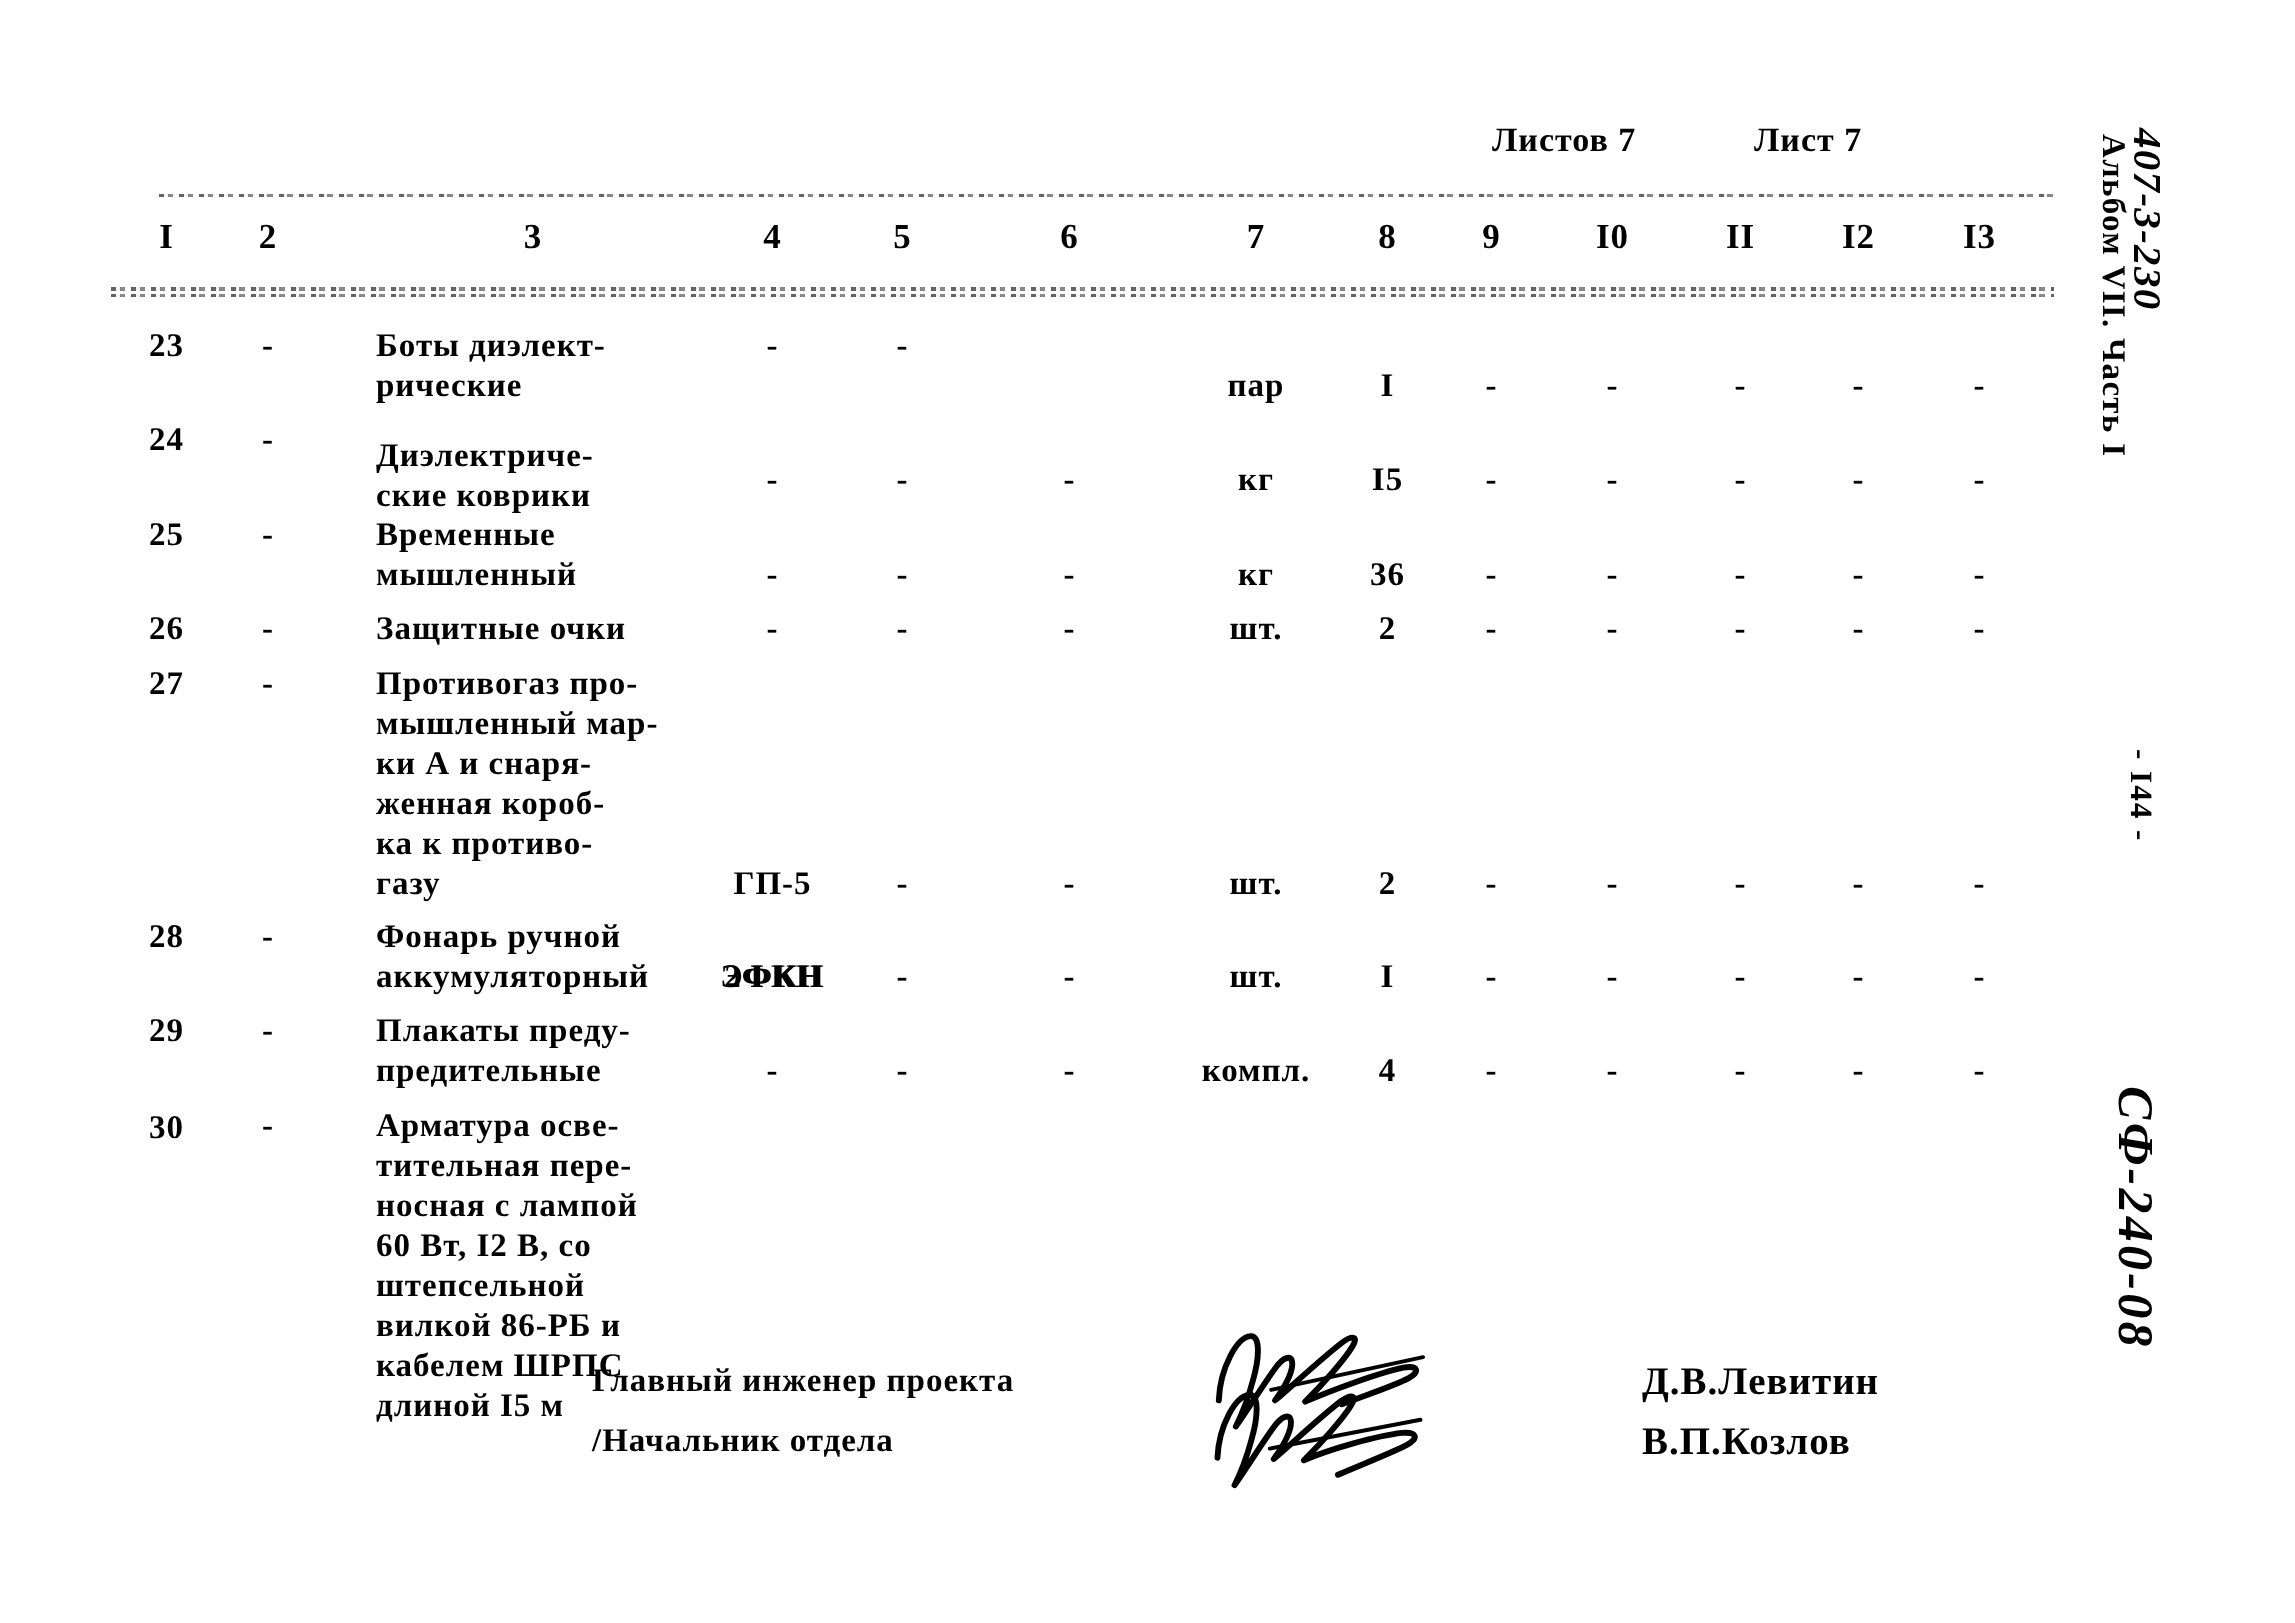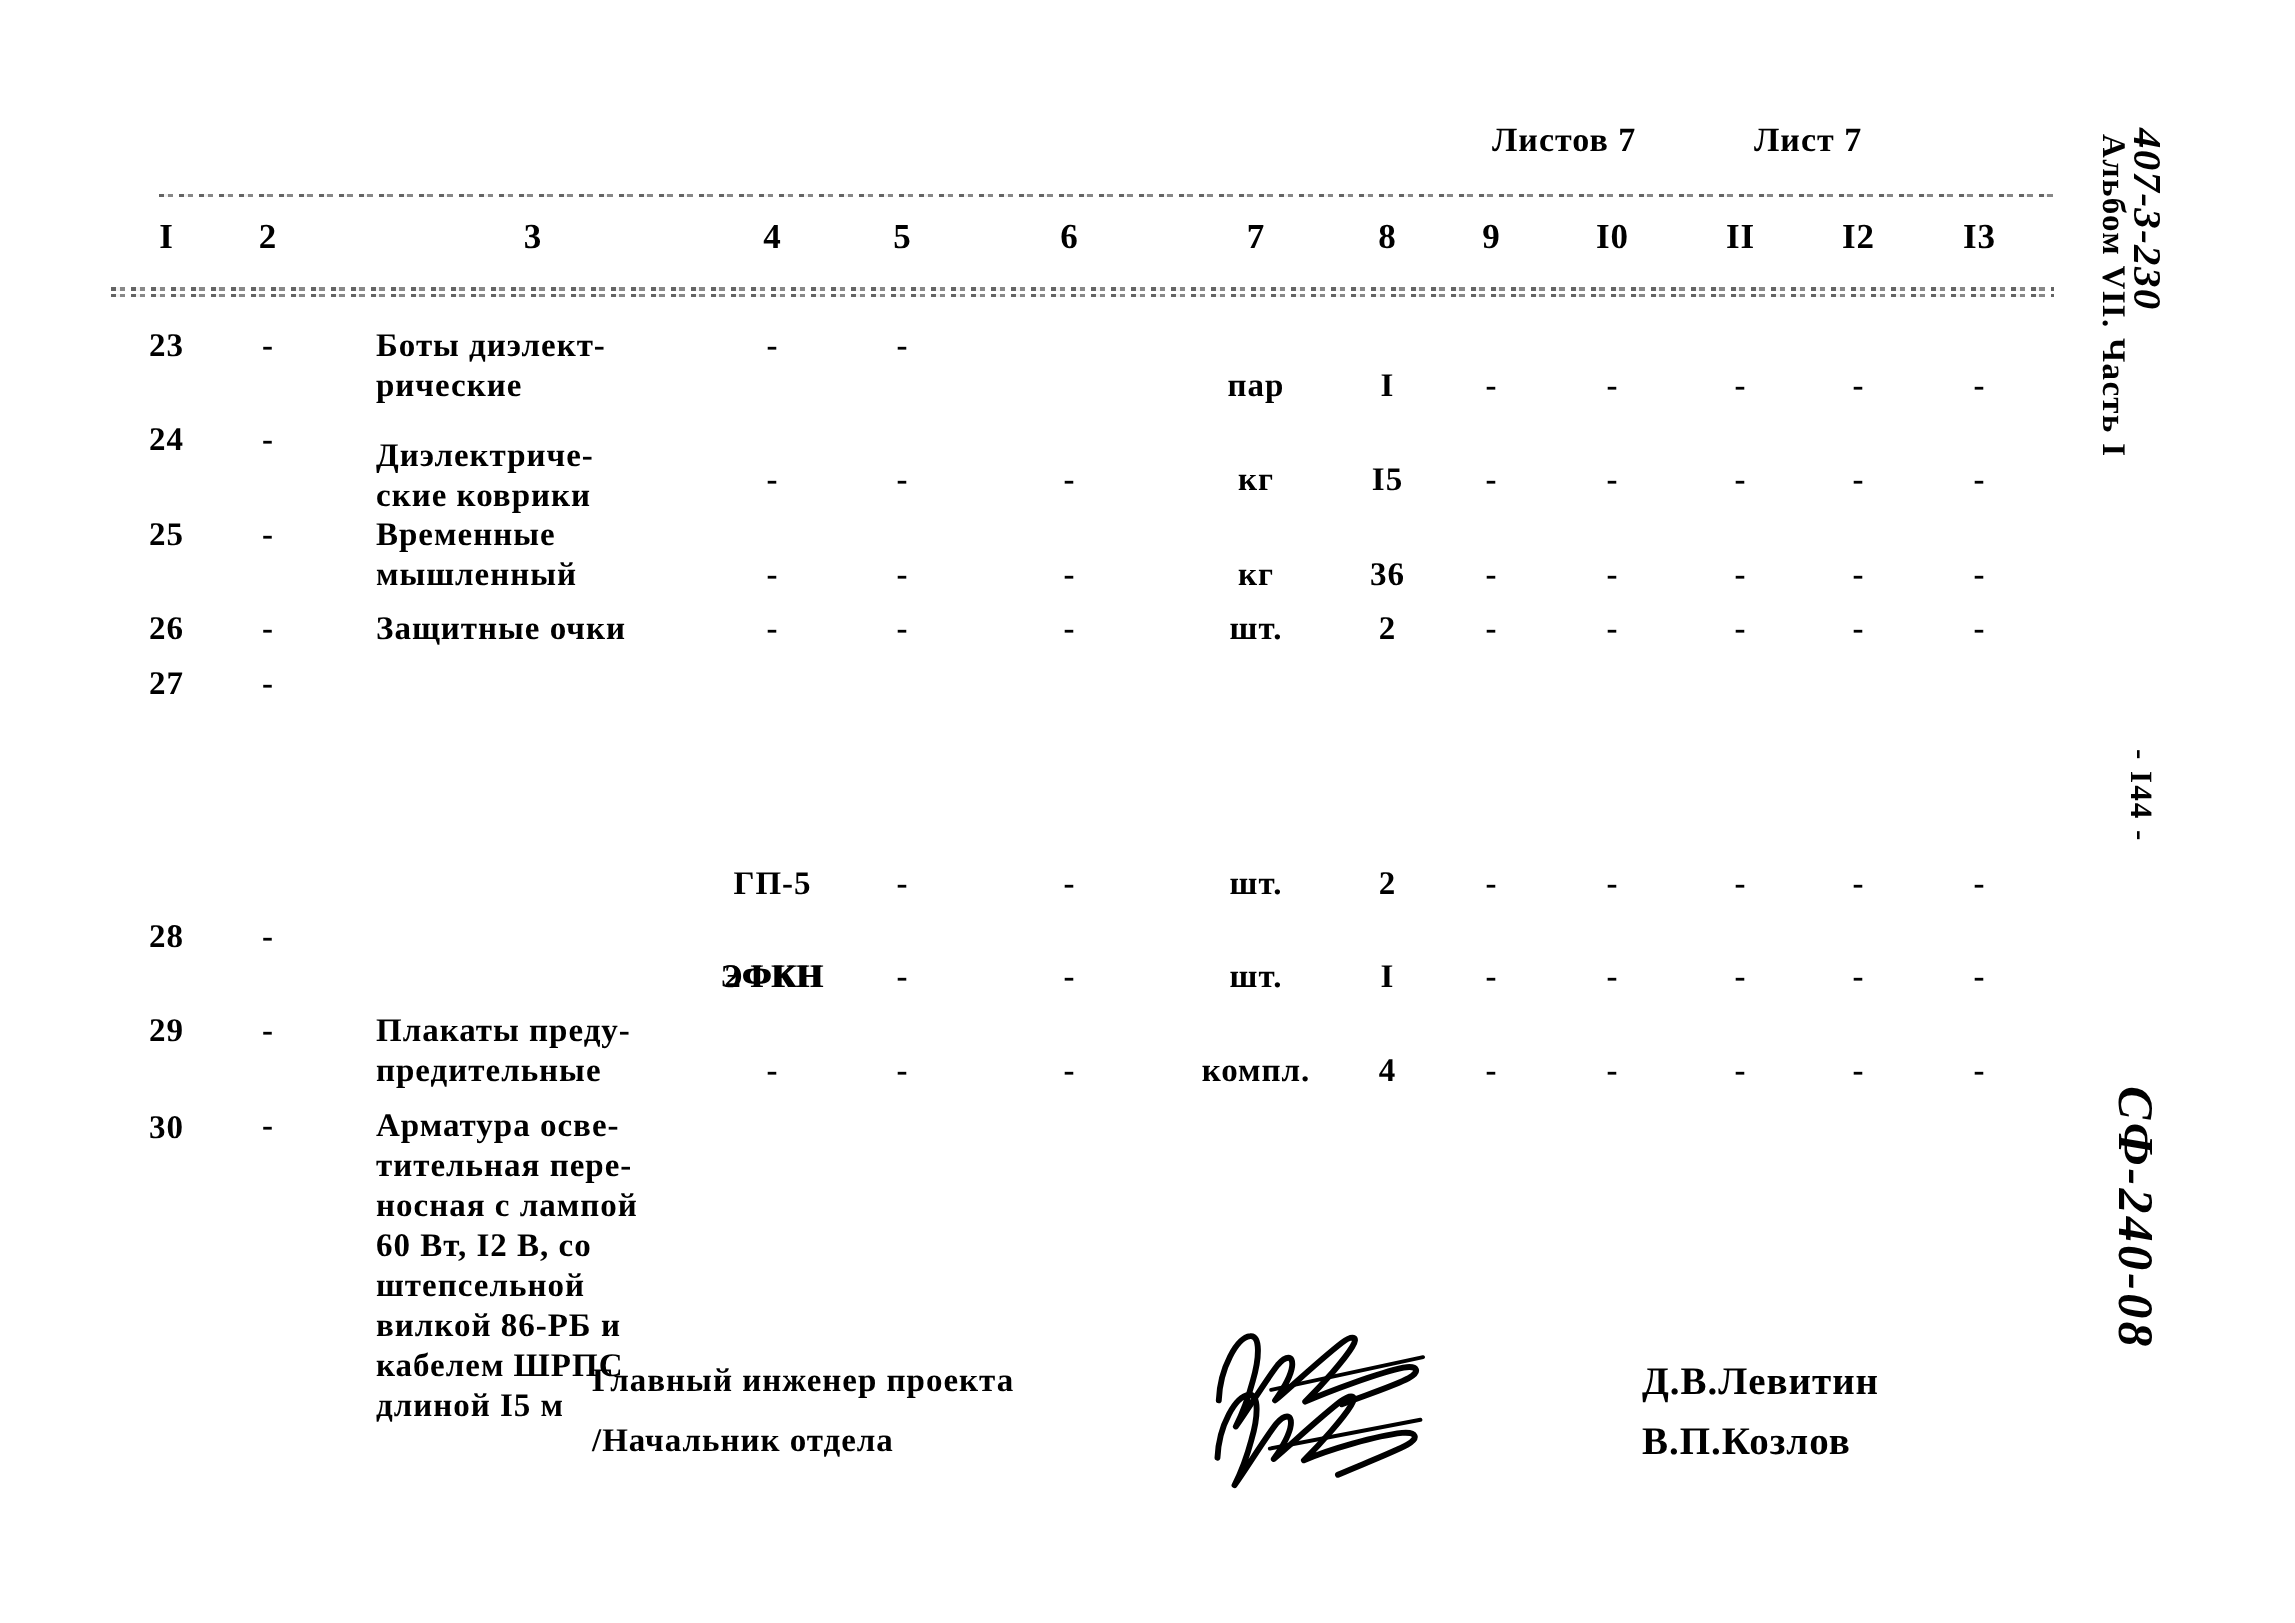--- a/index.html
+++ b/index.html
@@ -297,34 +297,36 @@
         <div class="cell tw center c8" style="top: 0px;">2</div>
         <div class="cell tw center c9" style="top: 0px;">-</div>
         <div class="cell tw center c10" style="top: 0px;">-</div>
         <div class="cell tw center c11" style="top: 0px;">-</div>
         <div class="cell tw center c12" style="top: 0px;">-</div>
         <div class="cell tw center c13" style="top: 0px;">-</div>
       </div>
       <div class="row" style="height: 239px; margin-bottom: 14.4px;">
         <div class="cell tw num c1" style="top: 0px;">27</div>
         <div class="cell tw center c2" style="top: 0px;">-</div>
+        <div class="cell tw left c3" style="top: 0px;"><span class="desc-line">Противогаз про-</span><span class="desc-line">мышленный мар-</span><span class="desc-line">ки А и снаря-</span><span class="desc-line">женная короб-</span><span class="desc-line">ка к противо-</span><span class="desc-line">газу</span></div>
         <div class="cell tw center c4" style="top: 200px;">ГП-5</div>
         <div class="cell tw center c5" style="top: 200px;">-</div>
         <div class="cell tw center c6" style="top: 200px;">-</div>
         <div class="cell tw center c7" style="top: 200px;">шт.</div>
         <div class="cell tw center c8" style="top: 200px;">2</div>
         <div class="cell tw center c9" style="top: 200px;">-</div>
         <div class="cell tw center c10" style="top: 200px;">-</div>
         <div class="cell tw center c11" style="top: 200px;">-</div>
         <div class="cell tw center c12" style="top: 200px;">-</div>
         <div class="cell tw center c13" style="top: 200px;">-</div>
       </div>
       <div class="row" style="height: 80px; margin-bottom: 14.4px;">
         <div class="cell tw num c1" style="top: 0px;">28</div>
         <div class="cell tw center c2" style="top: 0px;">-</div>
+        <div class="cell tw left c3" style="top: 0px;"><span class="desc-line">Фонарь ручной</span><span class="desc-line">аккумуляторный</span></div>
         <div class="cell tw center c4" style="top: 40px;"><span class="overstrike"><span class="ov-a">ЭФКН</span><span class="ov-b">2ФКН</span></span></div>
         <div class="cell tw center c5" style="top: 40px;">-</div>
         <div class="cell tw center c6" style="top: 40px;">-</div>
         <div class="cell tw center c7" style="top: 40px;">шт.</div>
         <div class="cell tw center c8" style="top: 40px;">I</div>
         <div class="cell tw center c9" style="top: 40px;">-</div>
         <div class="cell tw center c10" style="top: 40px;">-</div>
         <div class="cell tw center c11" style="top: 40px;">-</div>
         <div class="cell tw center c12" style="top: 40px;">-</div>
         <div class="cell tw center c13" style="top: 40px;">-</div>

